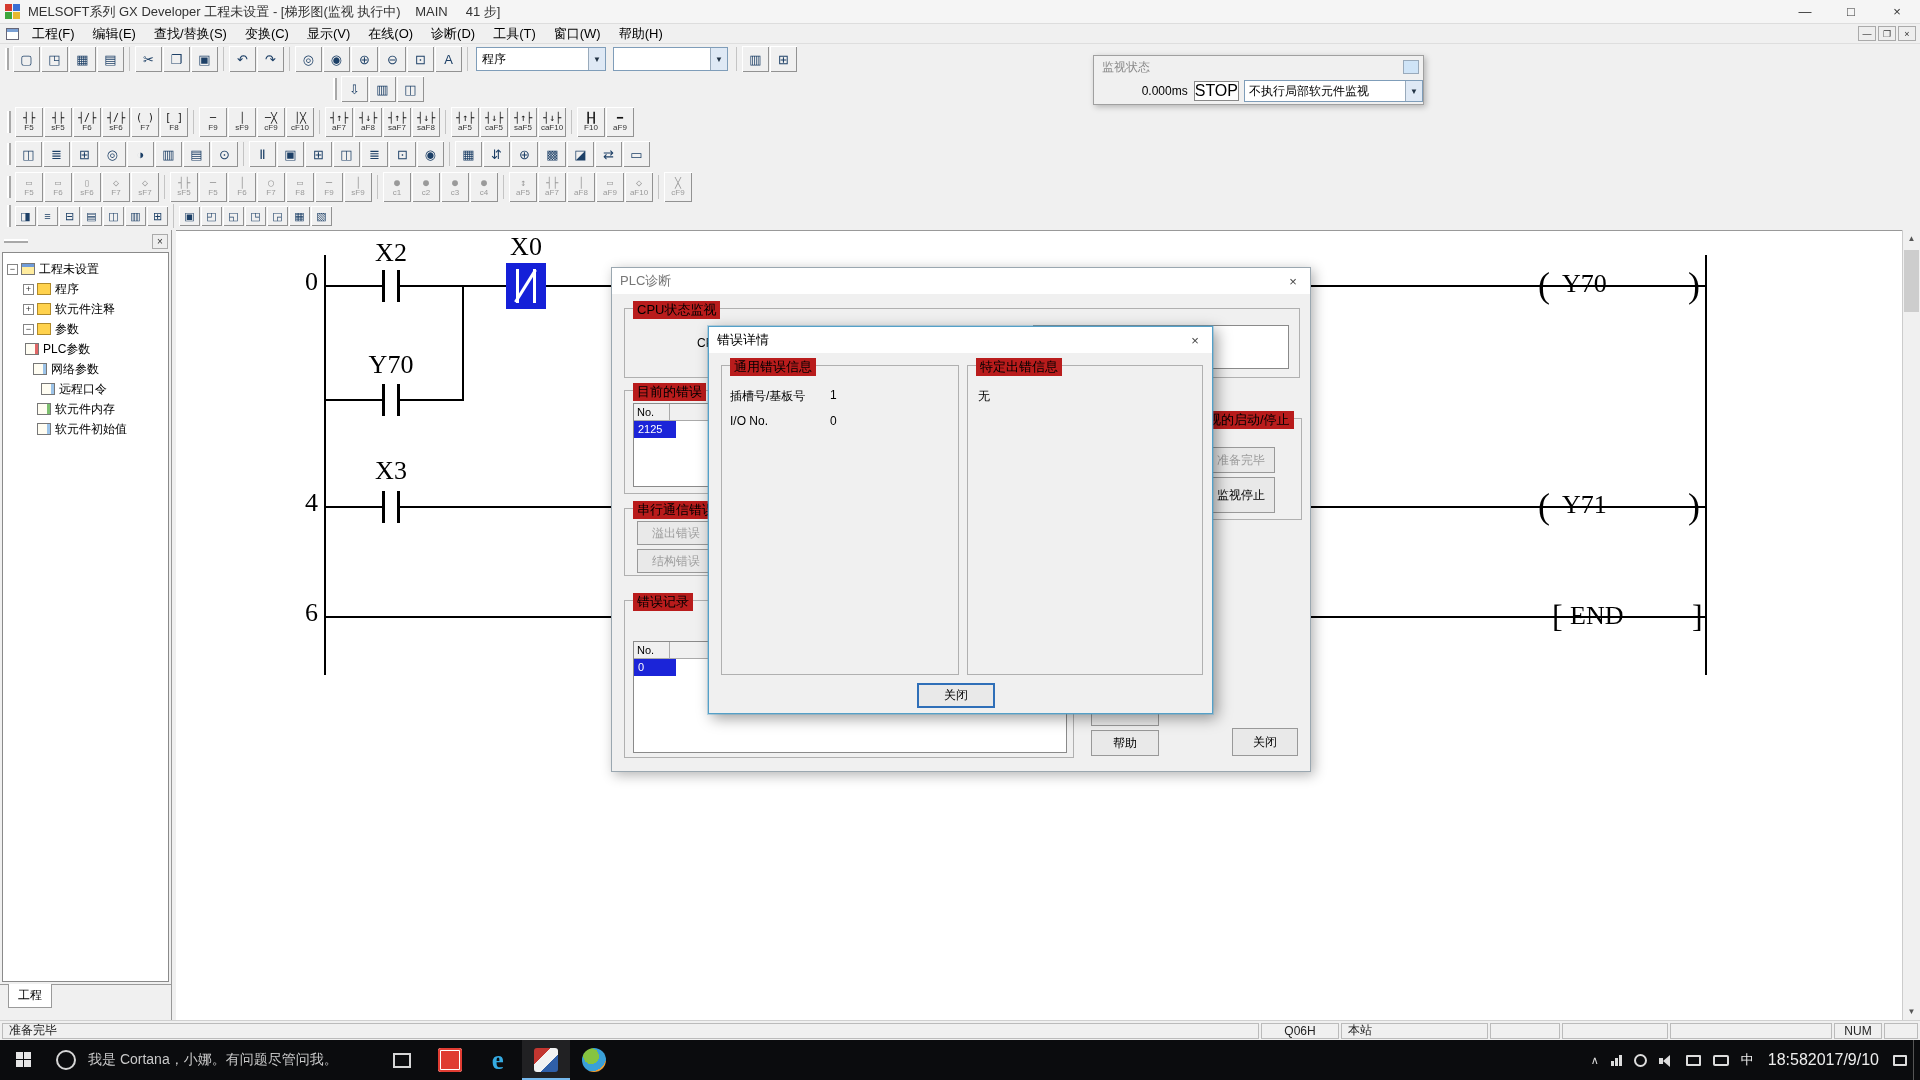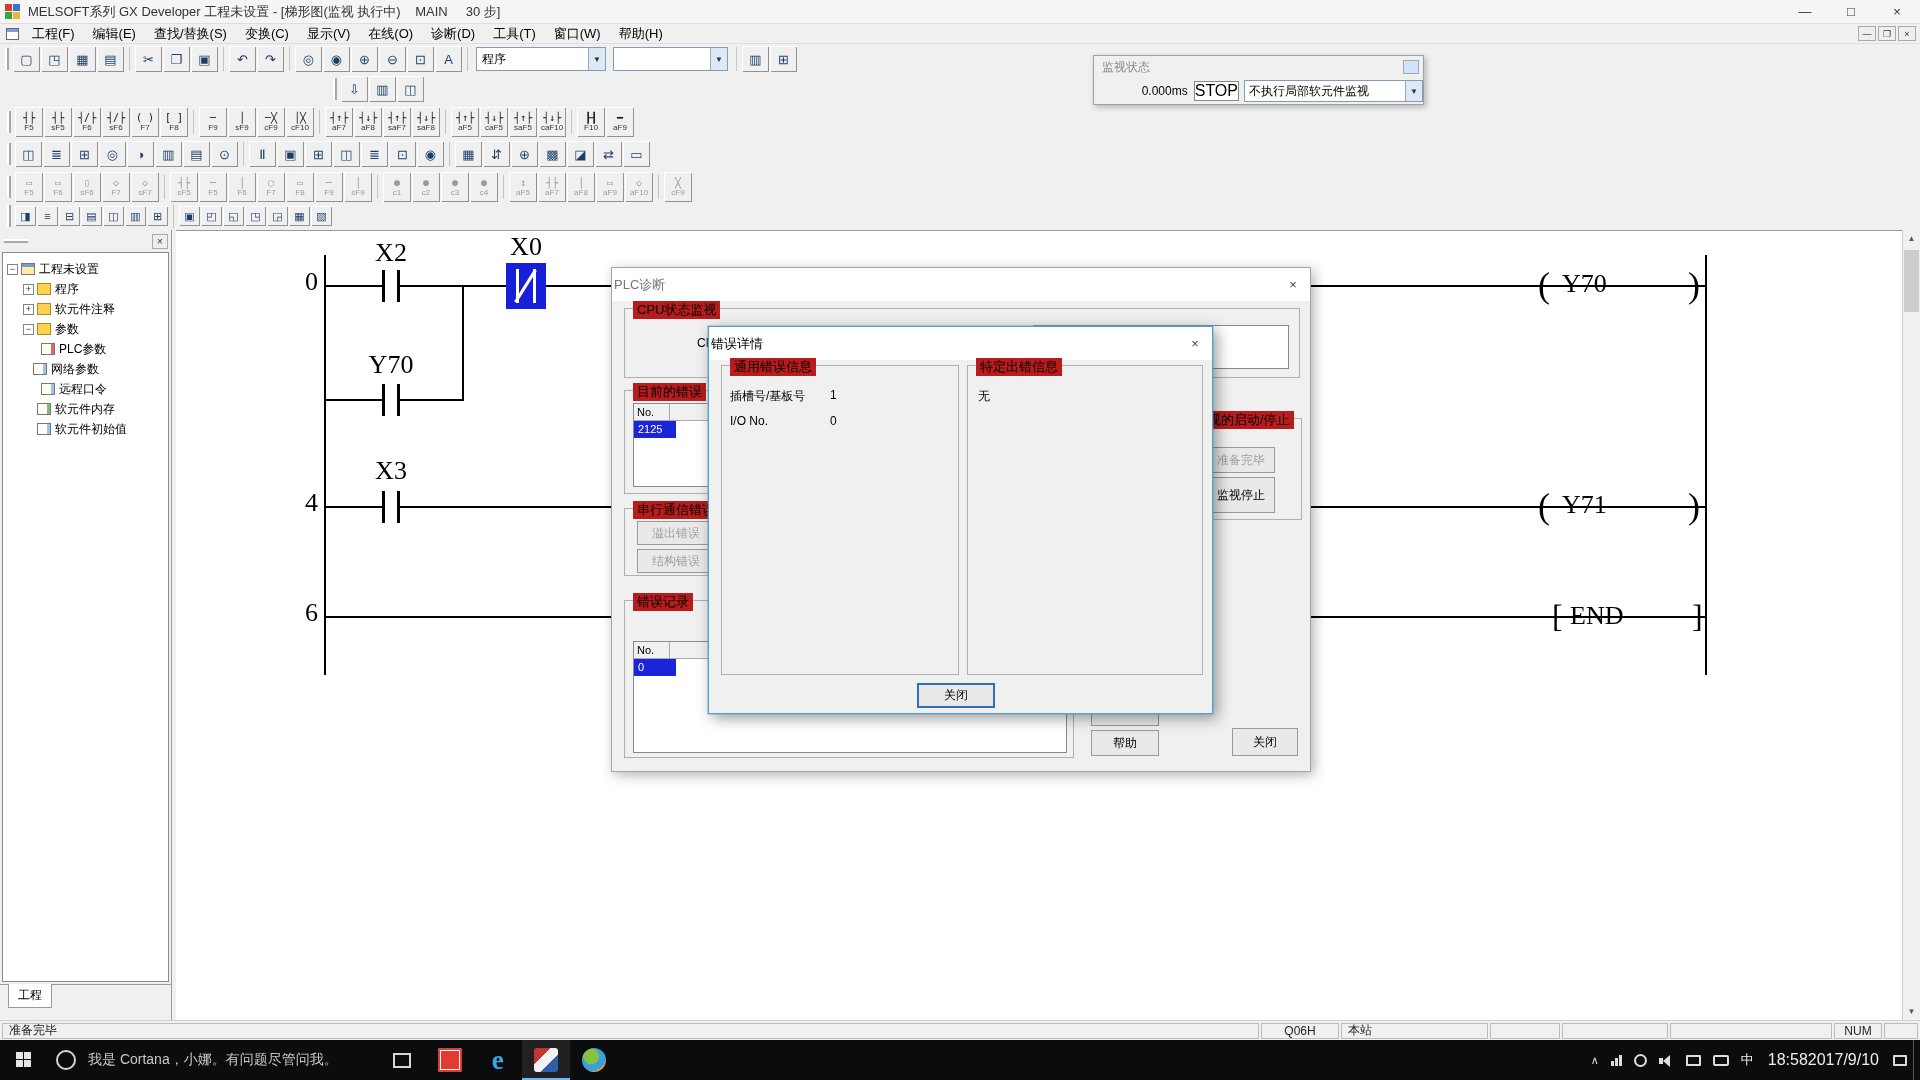--- a/index.html
+++ b/index.html
@@ -70,21 +70,21 @@
 
 .mwin{position:absolute;left:1093px;top:55px;width:331px;height:50px;background:#f0f0f0;border:1px solid #a0a0a0;box-shadow:2px 2px 6px rgba(0,0,0,.25);z-index:6}
 .mw-title{height:22px;display:flex;align-items:center;padding:0 4px 0 8px;font-size:12px;color:#8a8a8a;background:#f0f0f0}
 .mw-box{margin-left:auto;width:16px;height:14px;background:#cfe4f7;border:1px solid #9ab}
 .mw-body{height:26px;display:flex;align-items:center;padding-left:28px}
 .mw-time{width:72px;text-align:right;font-size:12px}
 .mw-stop{width:47px;height:20px;margin-left:6px;background:#fff;border:1px solid #888;display:flex;align-items:center;justify-content:center;font-size:16px}
 .mcombo{width:196px;height:22px;margin-left:5px;background:#fff;border:1px solid #7f9db9;display:flex;align-items:center;font-size:12px}
 .mcombo .ctext{padding-left:4px;flex:1;white-space:nowrap;overflow:hidden}
 .dlg{position:absolute;background:#f0f0f0}
-.dtitle{height:33px;background:#fff;display:flex;align-items:center;padding-left:2px;font-size:13px}
+.dtitle{height:26px;background:#fff;display:flex;align-items:center;padding-left:8px;font-size:13px}
 .dclose{margin-left:auto;width:34px;height:26px;display:flex;align-items:center;justify-content:center;color:#444;font-size:13px}
 .grp{position:absolute;border:1px solid #b0b0b0}
 .glabel{position:absolute;top:-8px;left:8px;background:#b91c1c;padding:0 4px;font-size:13px;white-space:nowrap}
 .btn{position:absolute;background:#e9e9e9;border:1px solid #999;font-size:12px;display:flex;align-items:center;justify-content:center}
 .btn.dis{color:#9d9d9d}
 .btn.focus{border:2px solid #2f6fb8}
 .lbox{position:absolute;background:#fff;border:1px solid #8a8a8a;font-size:11px}
 .lhead{height:17px;display:flex;background:#f0f0f0;border-bottom:1px solid #aaa}
 .lc1{width:36px;border-right:1px solid #aaa;padding:2px 0 0 3px}
 .lc2{flex:1}
@@ -134,21 +134,21 @@
 
 <div id="root">
 
   <div class="titlebar">
     <div class="appico">
         <i class="q1"></i>
         <i class="q2"></i>
         <i class="q3"></i>
         <i class="q4"></i>
       </div>
-    <span class="title-text">MELSOFT系列 GX Developer 工程未设置 - [梯形图(监视 执行中)    MAIN     30 步]</span>
+    <span class="title-text">MELSOFT系列 GX Developer 工程未设置 - [梯形图(监视 执行中)    MAIN     41 步]</span>
     <div class="win-controls">
       <div class="wbtn">—</div>
       <div class="wbtn">□</div>
       <div class="wbtn">×</div>
     </div>
   </div>
 
   <div class="menubar">
     <div class="mdi-doc"></div>
     <div style="display:flex">
@@ -616,21 +616,21 @@
       <div class="trow" style="padding-left:20px">
         <span class="xbox">+</span>
         <span class="ti ti-fold"></span>
         <span>软元件注释</span>
       </div>
       <div class="trow" style="padding-left:20px">
         <span class="xbox">−</span>
         <span class="ti ti-fold"></span>
         <span>参数</span>
       </div>
-      <div class="trow" style="padding-left:38px">
+      <div class="trow" style="padding-left:22px">
         <span class="ti ti-red"></span>
         <span>PLC参数</span>
       </div>
       <div class="trow" style="padding-left:30px">
         <span class="ti ti-doc"></span>
         <span>网络参数</span>
       </div>
       <div class="trow" style="padding-left:38px">
         <span class="ti ti-doc"></span>
         <span>远程口令</span>

